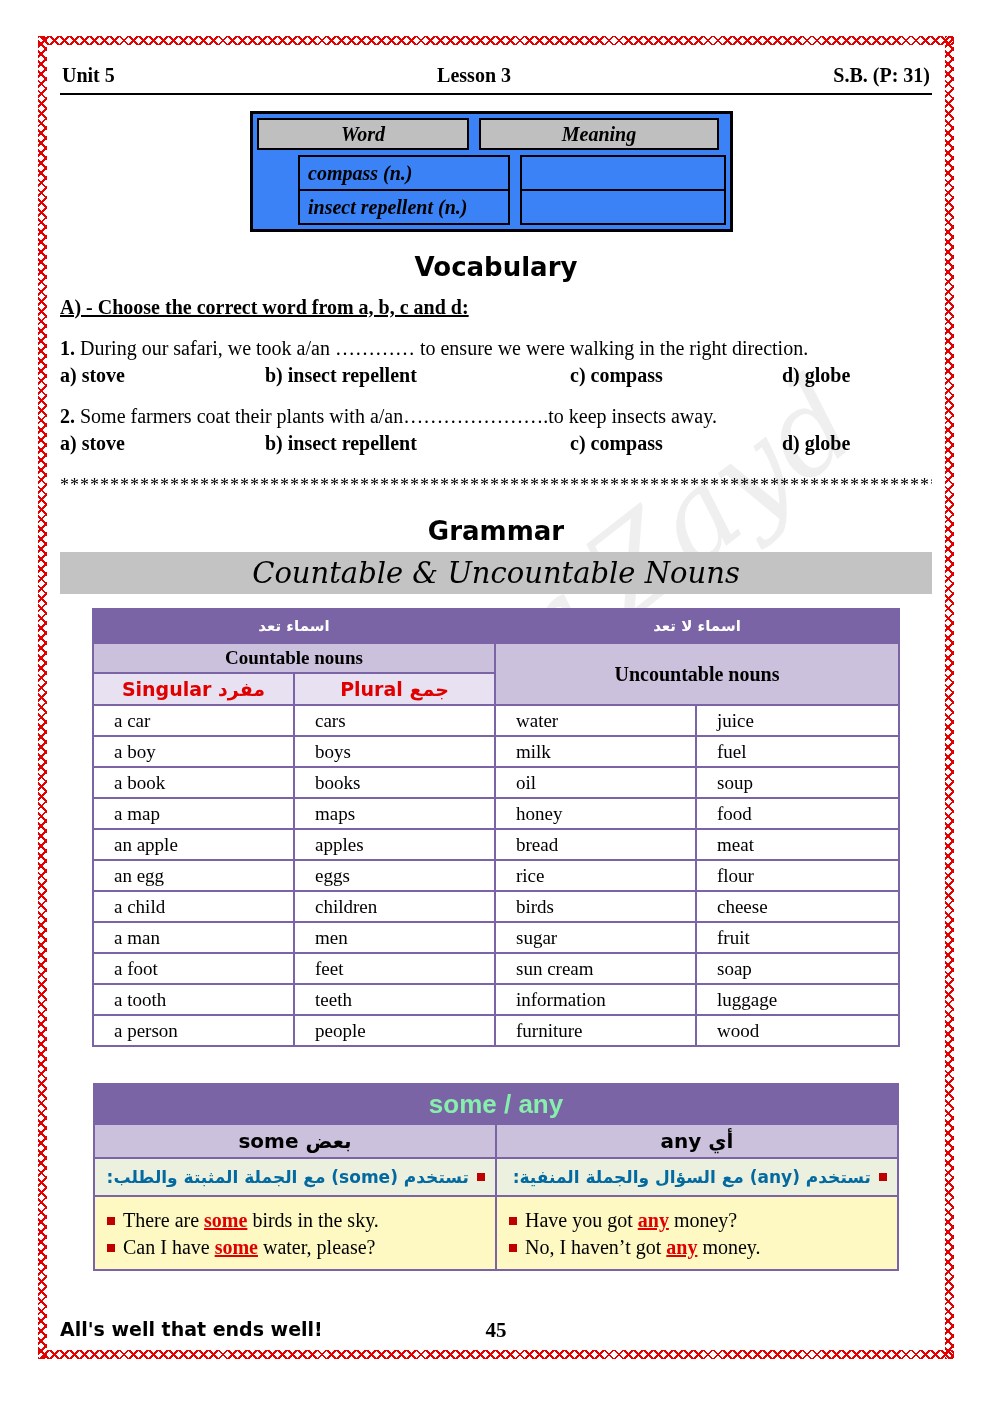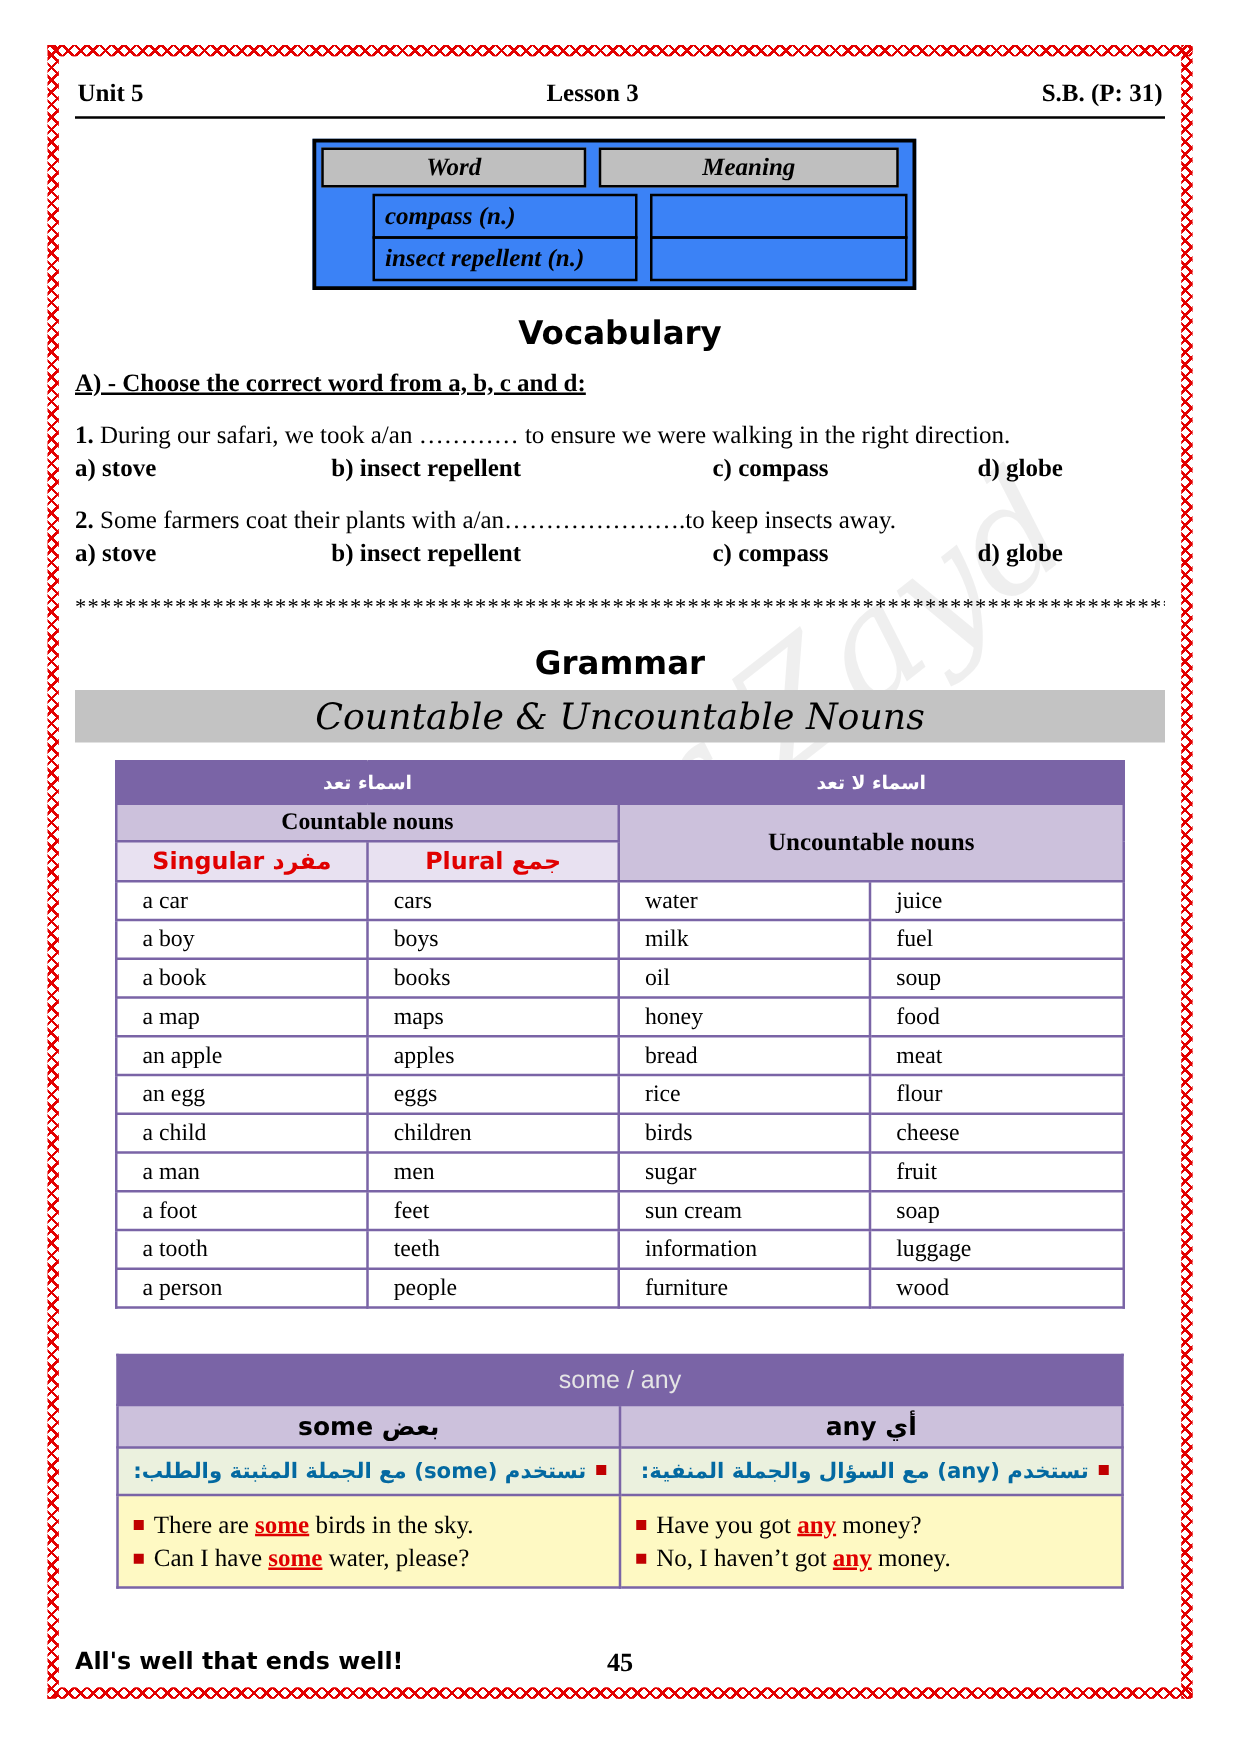--- a/index.html
+++ b/index.html
@@ -68,22 +68,22 @@
   .ar{font-family:"DejaVu Sans",sans-serif;}
   .th-arabic{background:var(--purple);color:#fff;font-size:15px;font-weight:bold;height:34px;}
   .th-count{background:var(--lavender);font-size:19px;font-weight:bold;height:30px;}
   .th-uncount{background:var(--lavender);font-size:20px;font-weight:bold;}
   .th-sp{background:var(--lavender-light);color:var(--kw-red);font-size:19px;font-weight:bold;height:32px;}
   table.nouns td{background:#fff;font-size:19px;height:31px;padding:1px 6px 1px 20px;}
 
   
   table.someany{border-collapse:collapse;table-layout:fixed;width:806px;margin:36px auto 0 auto;}
   table.someany th,table.someany td{border:2px solid var(--purple);box-sizing:border-box;}
-  .sa-title{background:var(--purple);color:#e5e5e5;font-family:"Liberation Sans",sans-serif;
-       font-weight:normal;font-size:20px;height:40px;}
+  .sa-title{background:var(--purple);color:#86efac;font-family:"Liberation Sans",sans-serif;
+       font-weight:bold;font-size:26px;height:40px;}
   .sa-head{background:var(--lavender);font-size:20px;font-weight:bold;height:34px;text-align:center;}
   .sa-rule{background:var(--green);height:38px;font-size:17px;font-weight:bold;color:#0369a1;
        padding:2px 10px;text-align:right;}
   .sa-ex{background:#fef9c3;padding:8px 8px 10px 12px;font-size:20px;vertical-align:top;}
   .ex-line{margin-top:4px;}
   .sq{display:inline-block;width:8px;height:8px;background:var(--bullet);margin:0 8px 2px 0;vertical-align:middle;}
   .sa-rule .sq{margin:0 0 2px 8px;}
   .kw{color:var(--kw-red);font-weight:bold;text-decoration:underline;}
 
   .footer{position:absolute;left:60px;top:1318px;width:872px;}

